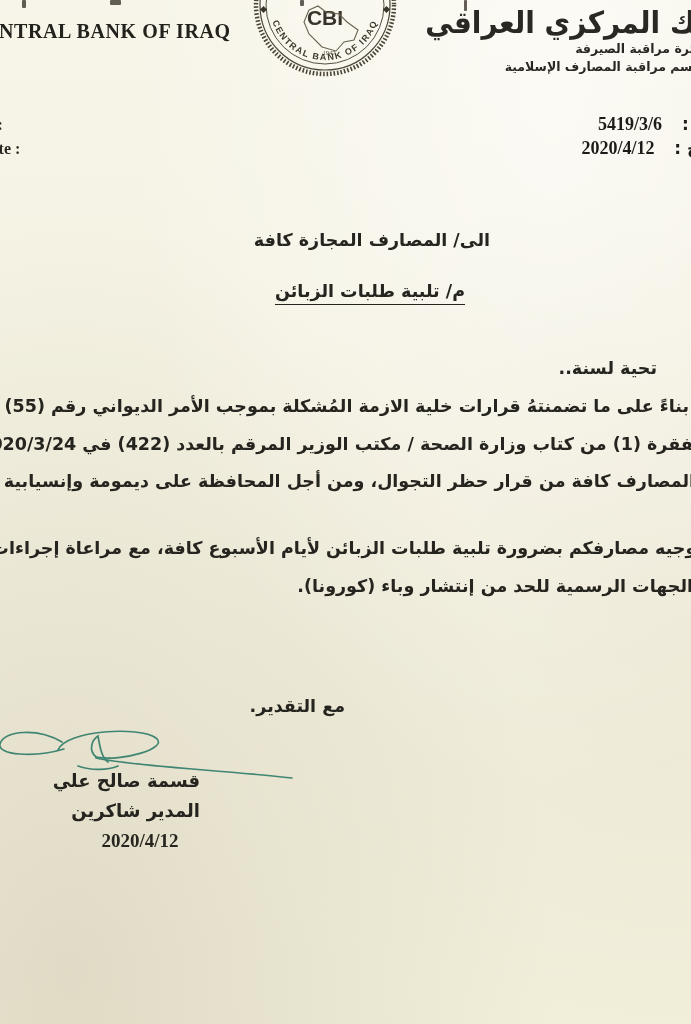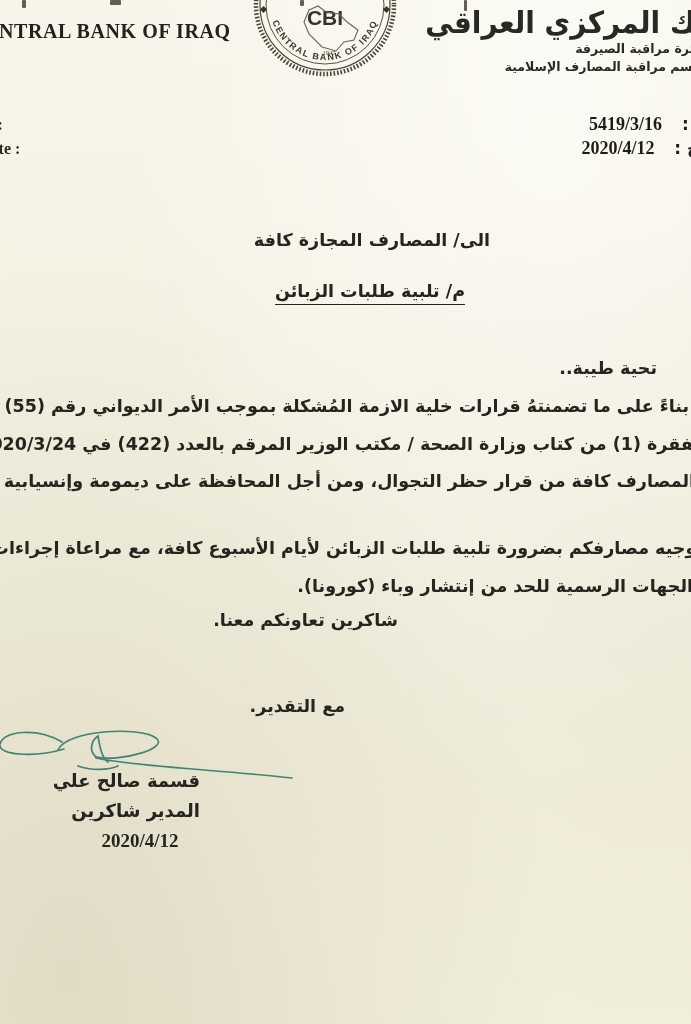--- a/index.html
+++ b/index.html
@@ -63,42 +63,41 @@
 
   <div class="abs ar callig" style="right:-48px;top:6px;">البنك المركزي العراقي</div>
   <div class="abs ar dept" style="right:-14px;top:41px;">دائرة مراقبة الصيرفة</div>
   <div class="abs ar dept" style="right:-10px;top:59px;">قسم مراقبة المصارف الإسلامية</div>
 
   <div class="abs serif edge-label" style="left:-30px;top:116px;">No. :</div>
   <div class="abs serif edge-label" style="left:-21px;top:140px;">Date :</div>
 
   <div class="abs ar numrow" style="right:-44px;top:114px;">
     <span>العدد :</span>
-    <span class="val">5419/3/16</span>
+    <span class="val">5419/3/6</span>
   </div>
   <div class="abs ar numrow" style="right:-50px;top:138px;">
     <span>التاريخ :</span>
     <span class="val">2020/4/12</span>
   </div>
 
   <div class="abs ar subject" style="right:226px;top:281px;">م/ تلبية طلبات الزبائن</div>
   <div class="abs ar toline" style="right:201px;top:230px;">الى/ المصارف المجازة كافة</div>
 
-  <div class="abs ar bodyline" style="right:34px;top:358px;">تحية طيبة..</div>
+  <div class="abs ar bodyline" style="right:34px;top:358px;">تحية لسنة..</div>
 
   <div class="abs ar bodyline" style="right:2px;top:396px;">بناءً على ما تضمنتهُ قرارات خلية الازمة المُشكلة بموجب الأمر الديواني رقم (55) لسنة 2020 المثبتة</div>
   <div class="abs ar bodyline" style="right:-15px;top:434px;">الفقرة (1) من كتاب وزارة الصحة / مكتب الوزير المرقم بالعدد (422) في 2020/3/24 والتي إستثنت موظفي</div>
   <div class="abs ar bodyline" style="right:-4px;top:471px;">
     <span>المصارف كافة من قرار حظر التجوال، ومن أجل المحافظة على ديمومة وإنسيابية العمل ، </span>
   </div>
 
   <div class="abs ar bodyline" style="right:-12px;top:538px;">توجيه مصارفكم بضرورة تلبية طلبات الزبائن لأيام الأسبوع كافة، مع مراعاة إجراءات الوقاية الصادرة</div>
   <div class="abs ar bodyline" style="right:-2px;top:576px;">الجهات الرسمية للحد من إنتشار وباء (كورونا).</div>
 
-  <div class="abs ar bodyline" style="right:293px;top:610px;">شاكرين تعاونكم معنا.</div>
   <div class="abs ar bodyline" style="right:346px;top:648px;margin-top:48px;">مع التقدير.</div>
 
   <svg class="abs" style="left:0;top:690px;" width="330" height="110" viewBox="0 0 330 110">
     <g fill="none" stroke="#2e7b68" stroke-width="1.7" stroke-linecap="round" opacity="0.9">
       <path d="M62,52 C38,38 4,40 0,54 C-3,65 34,68 64,59"></path>
       <path d="M58,60 C66,40 140,36 156,48 C170,58 122,72 96,67"></path>
       <path d="M96,67 C88,60 92,50 98,46 C100,58 102,68 108,72"></path>
       <path d="M96,68 C130,76 220,80 292,88"></path>
       <path d="M78,76 C92,81 108,80 118,76"></path>
     </g>

